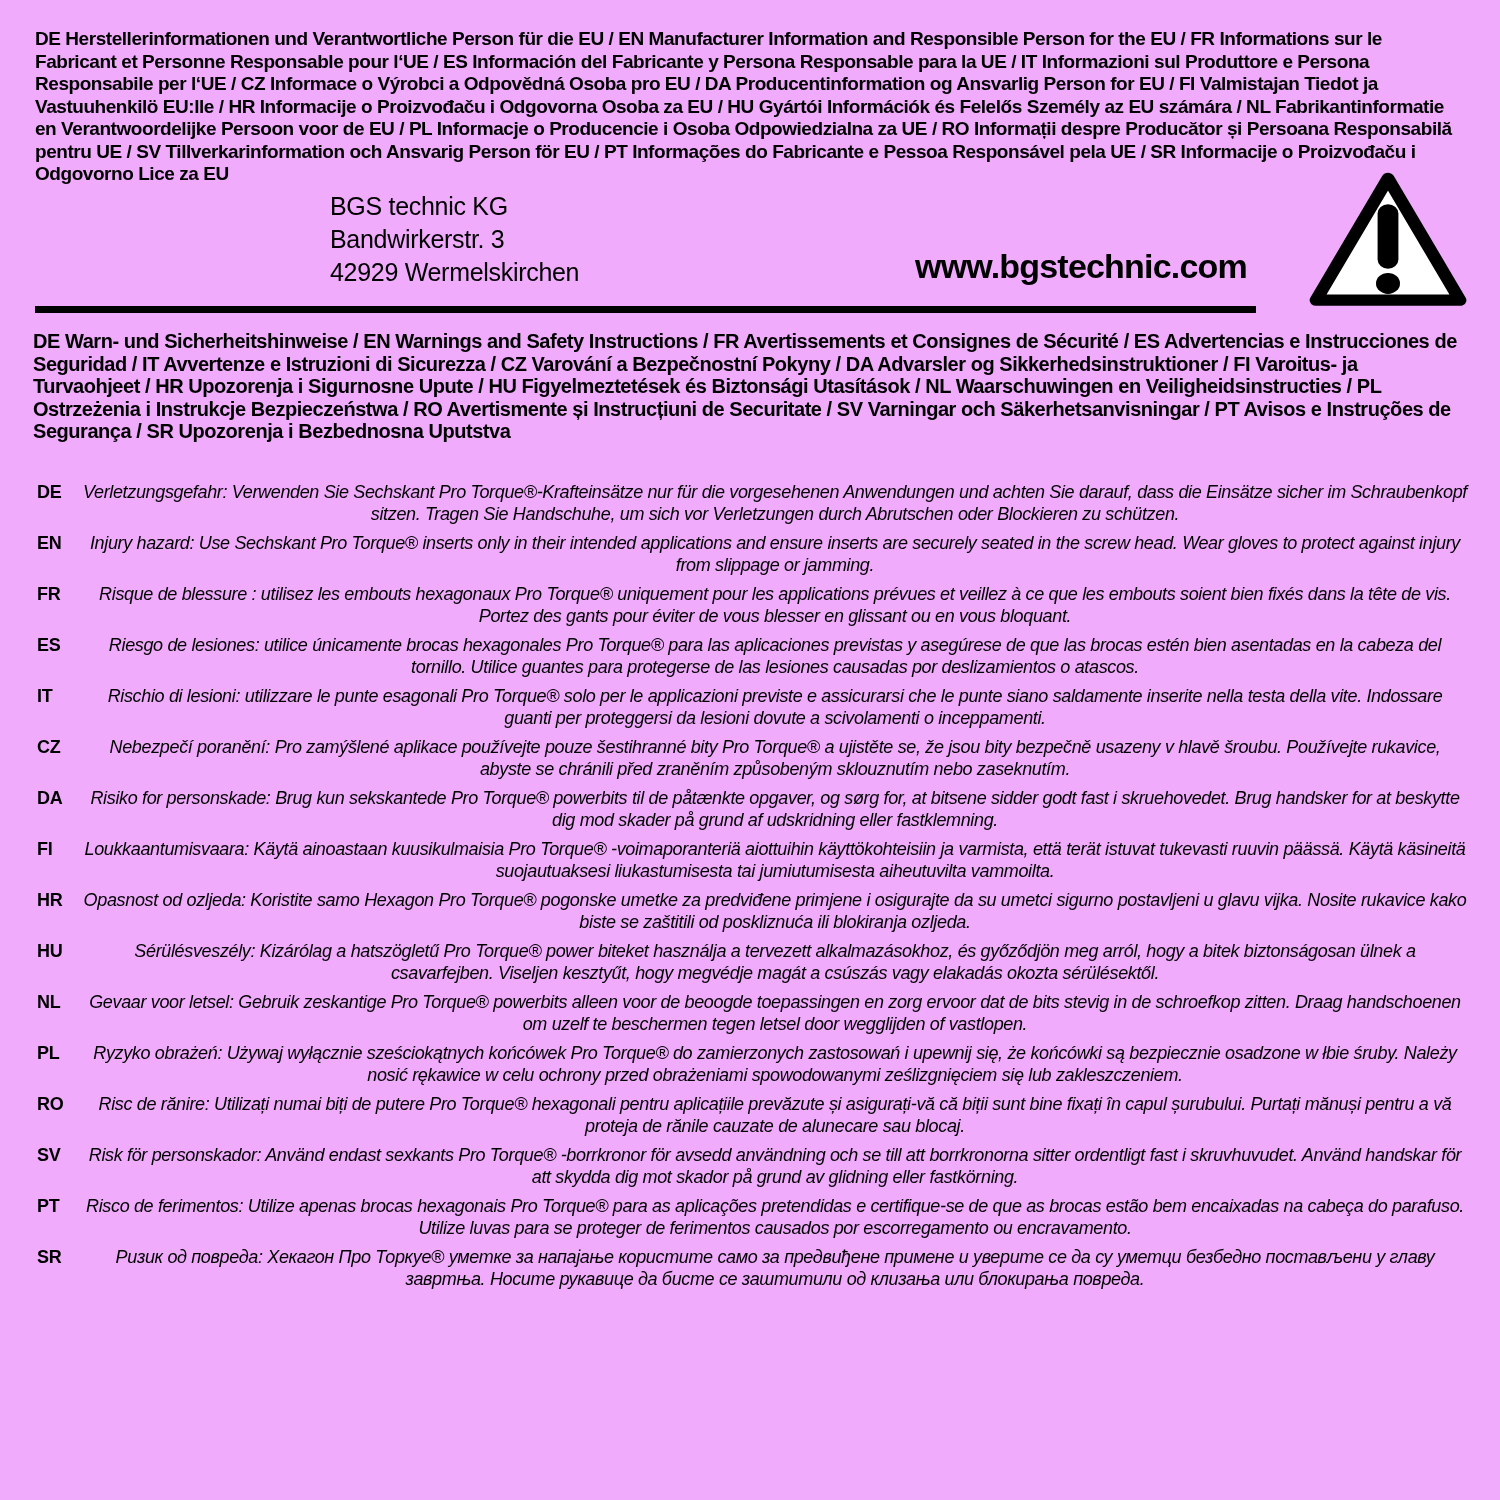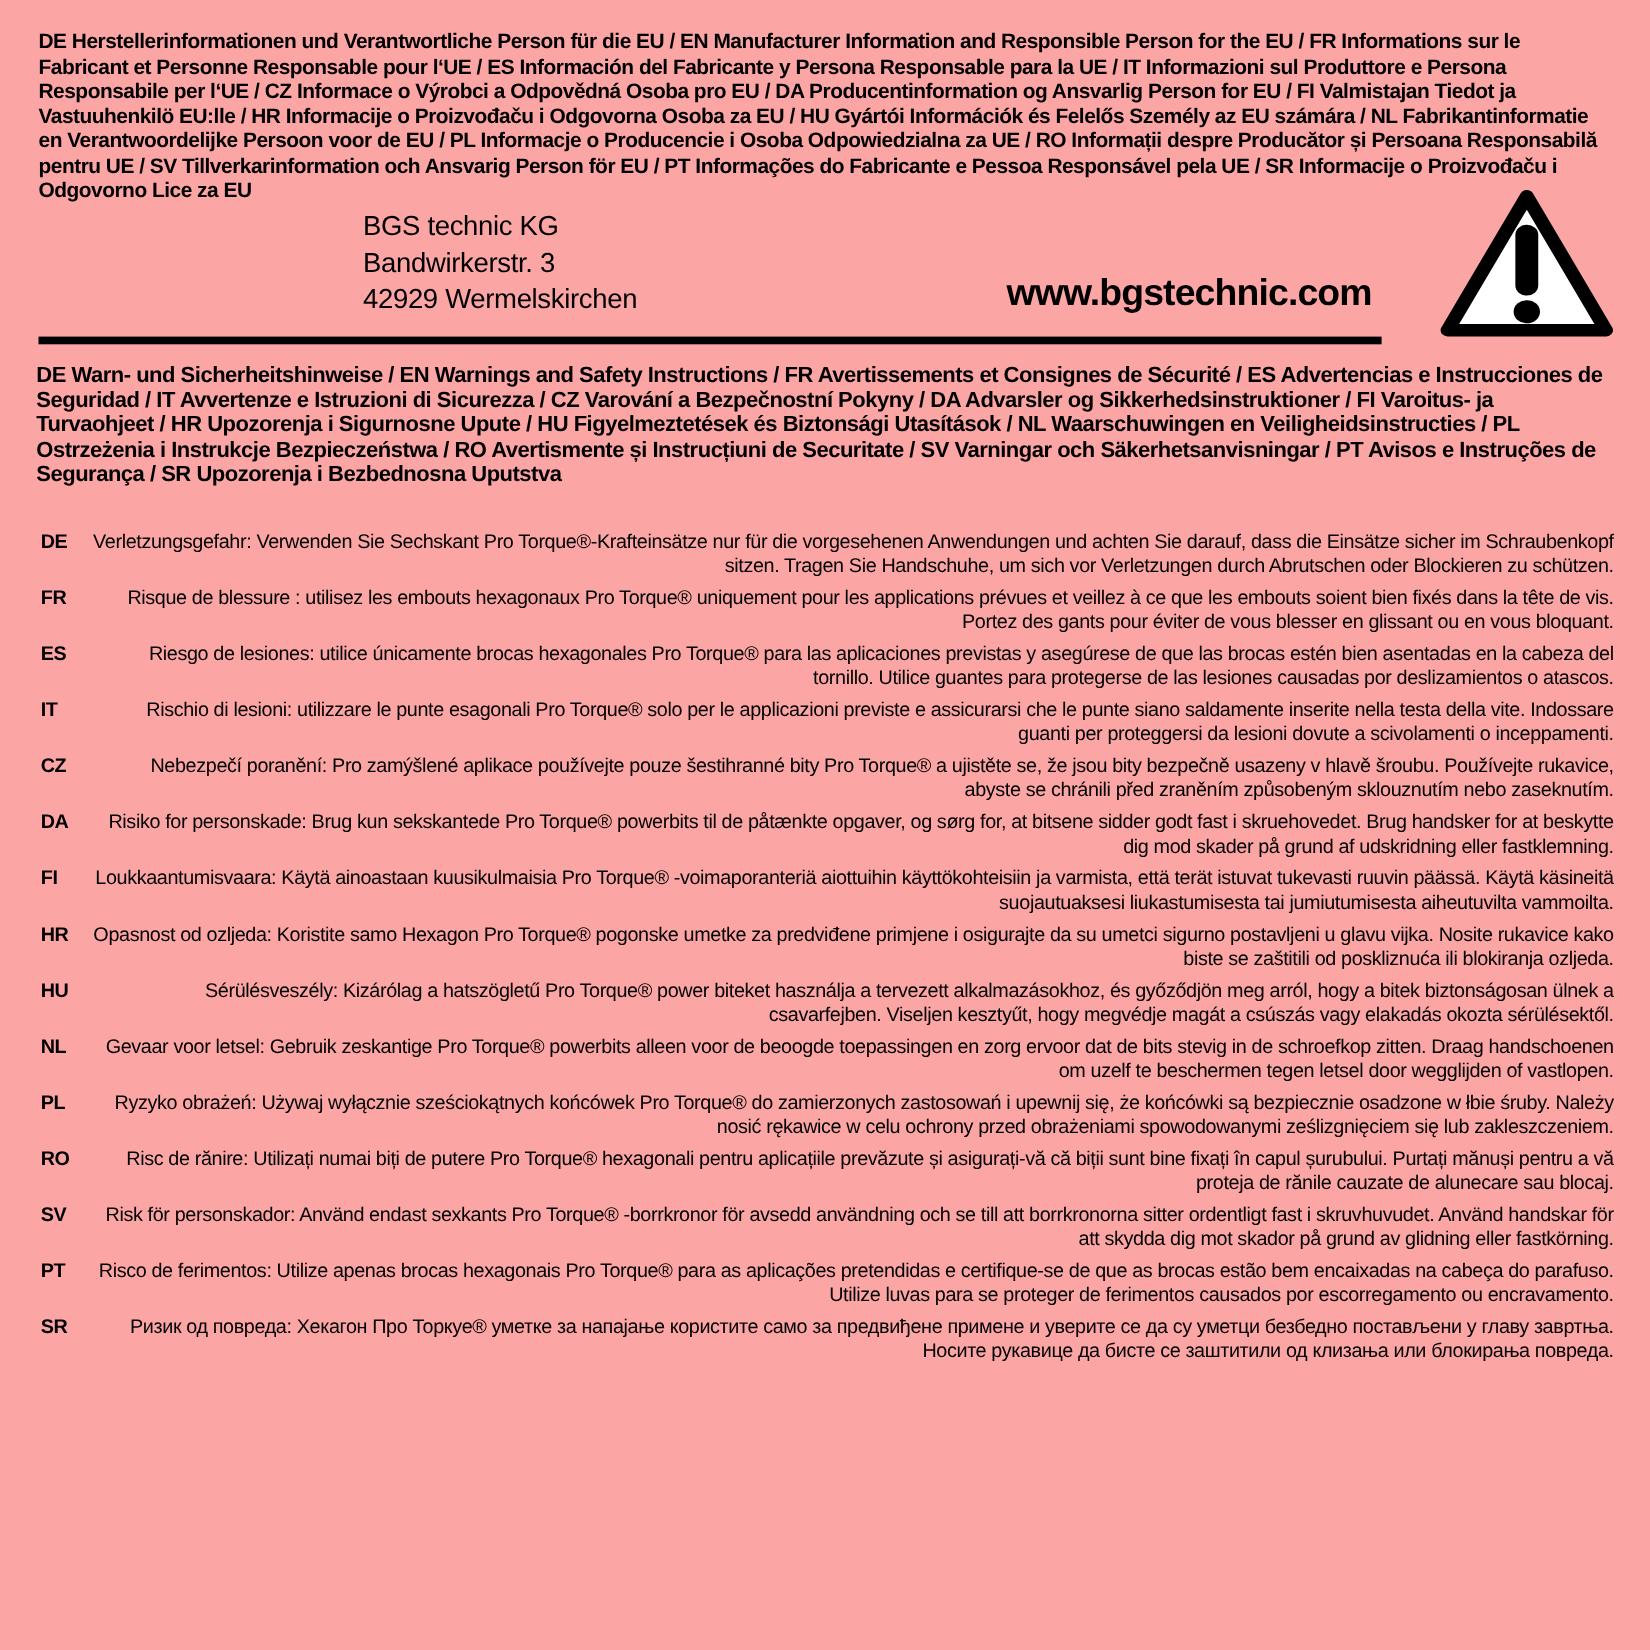--- a/index.html
+++ b/index.html
@@ -1,21 +1,21 @@
 <!DOCTYPE html>
 <html><head>
 <meta charset="utf-8">
 <style>
   html, body { margin: 0; padding: 0; background: #e8e8e8; }
   .page {
     position: relative;
     width: 1500px;
     height: 1500px;
     margin: 0 auto;
-    background: #fca5a5;
+    background: #f0abfc;
     color: #000000;
     font-family: "Liberation Sans", sans-serif;
     overflow: hidden;
   }
   .header-info {
     position: absolute;
     left: 35px; top: 28px;
     width: 1432px;
     font-size: 19px;
     font-weight: bold;
@@ -76,21 +76,21 @@
   }
   .instruction-row {
     display: grid;
     grid-template-columns: 46px 1fr;
     margin-bottom: 7px;
     font-size: 18px;
     line-height: 22px;
     letter-spacing: -0.35px;
   }
   .lang-code { font-weight: bold; }
-  .instr-text { text-align: right; }
+  .instr-text { text-align: center; font-style: italic; }
 </style>
 </head>
 <body>
 
 <div class="page">
 
   <div class="header-info">DE Herstellerinformationen und Verantwortliche Person für die EU  /  EN Manufacturer Information and Responsible Person for the EU  /  FR Informations sur le Fabricant et Personne Responsable pour l‘UE  /  ES Información del Fabricante y Persona Responsable para la UE  /  IT Informazioni sul Produttore e Persona Responsabile per l‘UE  /  CZ Informace o Výrobci a Odpovědná Osoba pro EU  /  DA Producentinformation og Ansvarlig Person for EU  /  FI Valmistajan Tiedot ja Vastuuhenkilö EU:lle  /  HR Informacije o Proizvođaču i Odgovorna Osoba za EU  /  HU Gyártói Információk és Felelős Személy az EU számára  /  NL Fabrikantinformatie en Verantwoordelijke Persoon voor de EU  /  PL Informacje o Producencie i Osoba Odpowiedzialna za UE  /  RO Informații despre Producător și Persoana Responsabilă pentru UE  /  SV Tillverkarinformation och Ansvarig Person för EU  /  PT Informações do Fabricante e Pessoa Responsável pela UE  /  SR Informacije o Proizvođaču i Odgovorno Lice za EU</div>
 
 
   <div class="addr-col">
@@ -114,20 +114,24 @@
 
   <div class="warnings-heading">DE Warn- und Sicherheitshinweise  /  EN Warnings and Safety Instructions  /  FR Avertissements et Consignes de Sécurité  /  ES Advertencias e Instrucciones de Seguridad  /  IT Avvertenze e Istruzioni di Sicurezza  /  CZ Varování a Bezpečnostní Pokyny  /  DA Advarsler og Sikkerhedsinstruktioner  /  FI Varoitus- ja Turvaohjeet  /  HR Upozorenja i Sigurnosne Upute  /  HU Figyelmeztetések és Biztonsági Utasítások  /  NL Waarschuwingen en Veiligheidsinstructies  /  PL Ostrzeżenia i Instrukcje Bezpieczeństwa  /  RO Avertismente și Instrucțiuni de Securitate  /  SV Varningar och Säkerhetsanvisningar  /  PT Avisos e Instruções de Segurança  /  SR Upozorenja i Bezbednosna Uputstva</div>
 
   <div class="instructions">
 
       <div class="instruction-row">
         <div class="lang-code">DE</div>
         <div class="instr-text">Verletzungsgefahr: Verwenden Sie Sechskant Pro Torque®-Krafteinsätze nur für die vorgesehenen Anwendungen und achten Sie darauf, dass die Einsätze sicher im Schraubenkopf sitzen. Tragen Sie Handschuhe, um sich vor Verletzungen durch Abrutschen oder Blockieren zu schützen.</div>
       </div>
 
+      <div class="instruction-row">
+        <div class="lang-code">EN</div>
+        <div class="instr-text">Injury hazard: Use Sechskant Pro Torque® inserts only in their intended applications and ensure inserts are securely seated in the screw head. Wear gloves to protect against injury from slippage or jamming.</div>
+      </div>
 
       <div class="instruction-row">
         <div class="lang-code">FR</div>
         <div class="instr-text">Risque de blessure : utilisez les embouts hexagonaux Pro Torque® uniquement pour les applications prévues et veillez à ce que les embouts soient bien fixés dans la tête de vis. Portez des gants pour éviter de vous blesser en glissant ou en vous bloquant.</div>
       </div>
 
       <div class="instruction-row">
         <div class="lang-code">ES</div>
         <div class="instr-text">Riesgo de lesiones: utilice únicamente brocas hexagonales Pro Torque® para las aplicaciones previstas y asegúrese de que las brocas estén bien asentadas en la cabeza del tornillo. Utilice guantes para protegerse de las lesiones causadas por deslizamientos o atascos.</div>
       </div>

